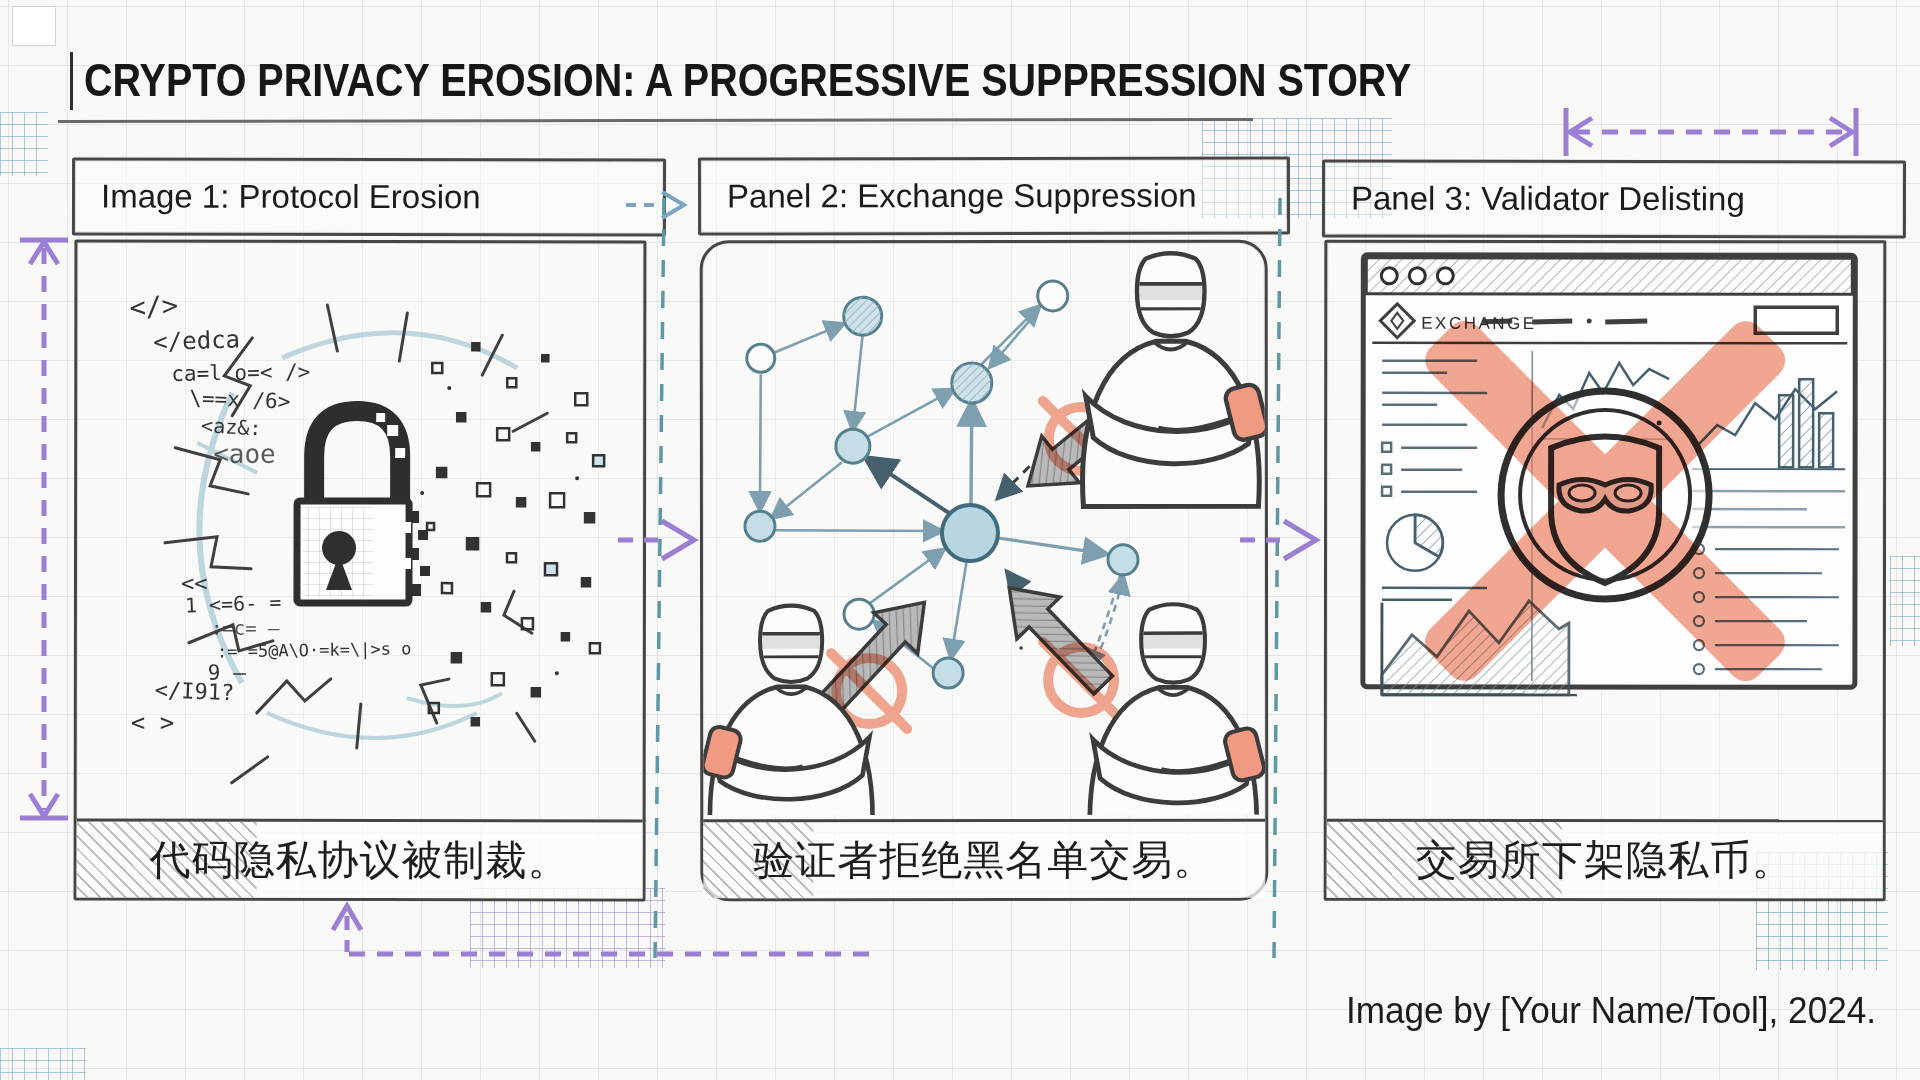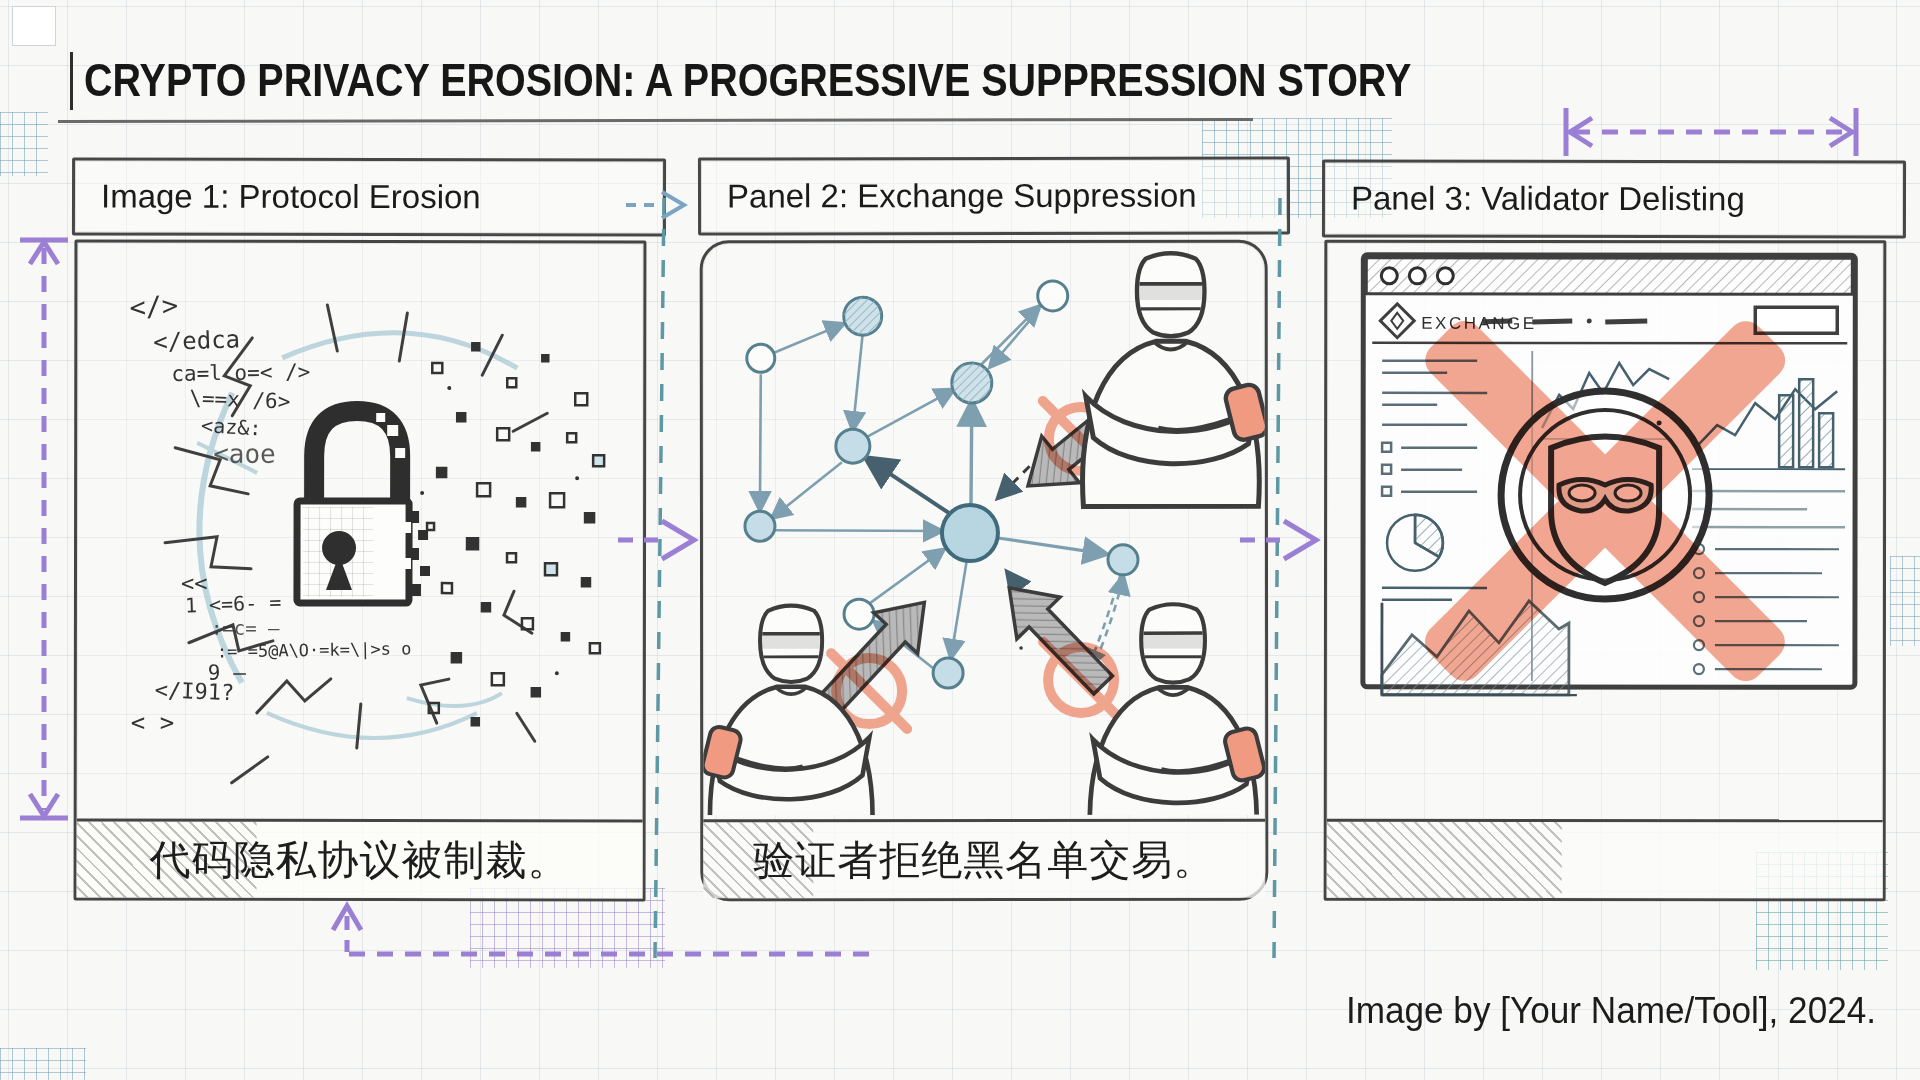--- a/index.html
+++ b/index.html
@@ -422,20 +422,21 @@
         </g>
 
         <g transform="translate(278,258)" fill="#f19a82" style="mix-blend-mode:multiply" opacity=".88">
           <rect x="-232" y="-33" width="464" height="66" rx="18" transform="rotate(45)"></rect>
           <rect x="-232" y="-33" width="464" height="66" rx="18" transform="rotate(-45)"></rect>
         </g>
       </svg>
     </div>
     <div class="caption-bar">
       <div class="caption-hatch" style="width:235px;"></div>
+      <span class="caption-text">交易所下架隐私币。</span>
     </div>
   </div>
 
   <div id="attribution">Image by [Your Name/Tool], 2024.</div>
 
   <svg id="annot">
 
     <path d="M664,198 L655,958" stroke="#5e98a4" stroke-width="3.5" stroke-dasharray="17 14" fill="none"></path>
     <path d="M1280,198 L1274,958" stroke="#5e98a4" stroke-width="3.5" stroke-dasharray="17 14" fill="none"></path>
 

